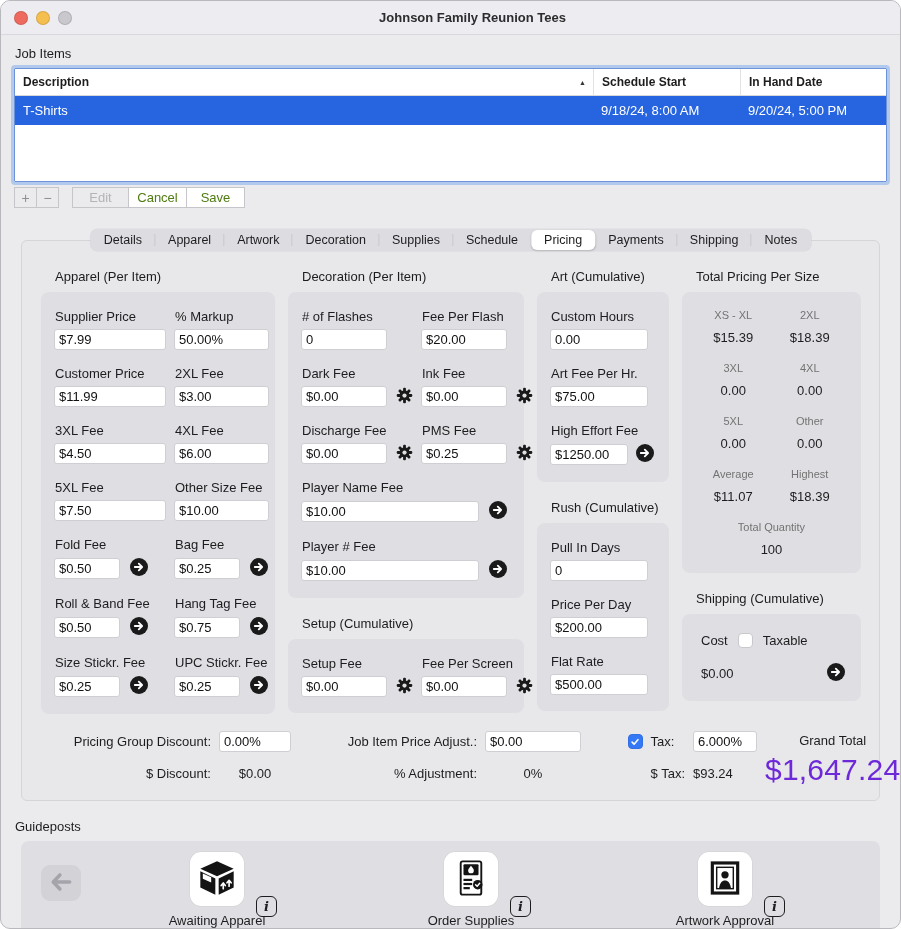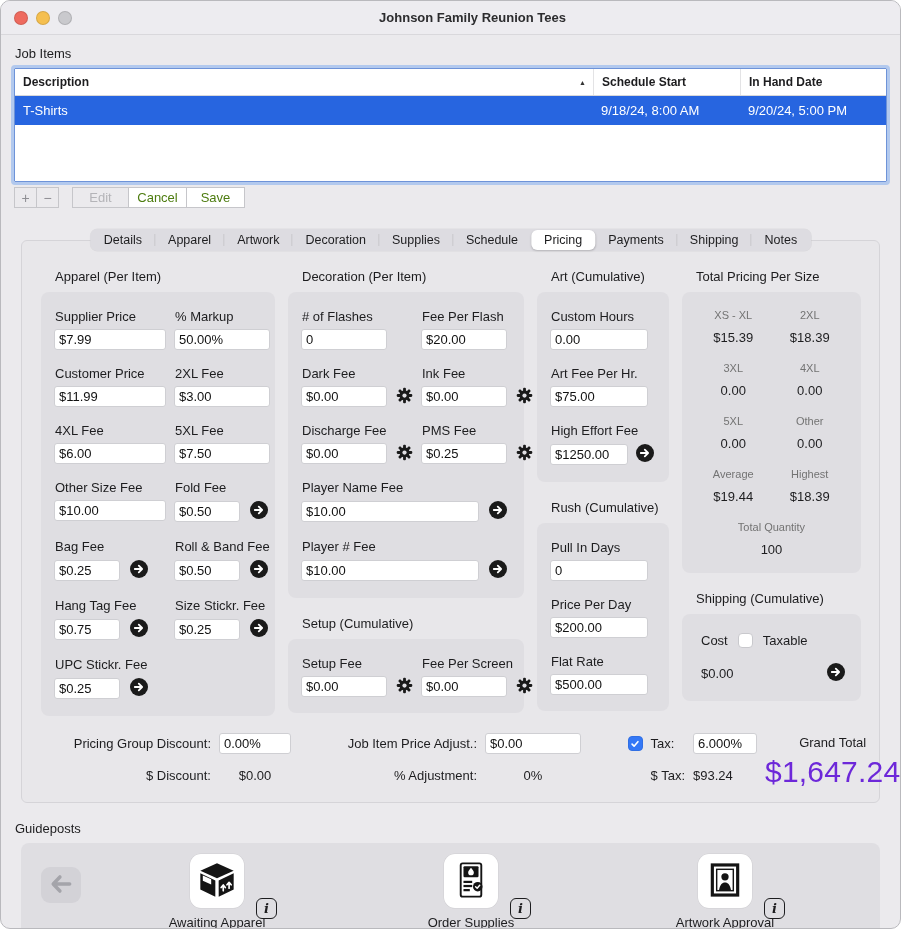--- a/index.html
+++ b/index.html
@@ -155,20 +155,22 @@
             <div class="fld"><span class="flabel">Supplier Price</span>
               <input class="txt" value="$7.99" style=""></div>
             <div class="fld"><span class="flabel">% Markup</span>
               <input class="txt" value="50.00%" style=""></div>
 
             <div class="fld"><span class="flabel">Customer Price</span>
               <input class="txt" value="$11.99" style=""></div>
             <div class="fld"><span class="flabel">2XL Fee</span>
               <input class="txt" value="$3.00" style=""></div>
 
+            <div class="fld"><span class="flabel">3XL Fee</span>
+              <input class="txt" value="$4.50" style=""></div>
             <div class="fld"><span class="flabel">4XL Fee</span>
               <input class="txt" value="$6.00" style=""></div>
 
             <div class="fld"><span class="flabel">5XL Fee</span>
               <input class="txt" value="$7.50" style=""></div>
             <div class="fld"><span class="flabel">Other Size Fee</span>
               <input class="txt" value="$10.00" style=""></div>
 
             <div class="fld">
                 <span class="flabel">Fold Fee</span>
@@ -461,21 +463,21 @@
             <div>
                 <div class="tlabel">5XL</div>
                 <div class="tval">0.00</div>
               </div>
             <div>
                 <div class="tlabel">Other</div>
                 <div class="tval">0.00</div>
               </div>
             <div>
                 <div class="tlabel">Average</div>
-                <div class="tval">$19.44</div>
+                <div class="tval">$11.07</div>
               </div>
             <div>
                 <div class="tlabel">Highest</div>
                 <div class="tval">$18.39</div>
               </div>
             <div class="tp-quantity">
                 <div class="tlabel">Total Quantity</div>
                 <div class="tval">100</div>
               </div>
           </div>

